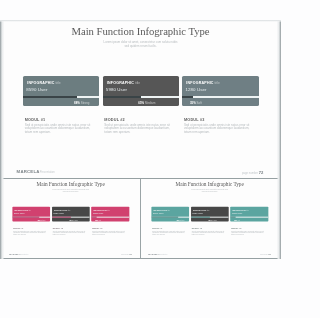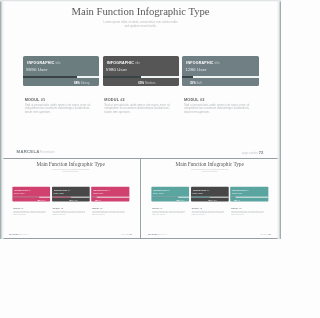--- a/index.html
+++ b/index.html
@@ -1,18 +1,18 @@
 <!DOCTYPE html>
 <html><head>
 <meta charset="utf-8">
 <style>
   * { box-sizing:border-box; margin:0; padding:0; }
   html,body { width:281px; height:318px; overflow:hidden; background:#fdfdfe;
     font-family:"Liberation Sans", sans-serif; }
-  .page { position:relative; width:281px; height:239px; background:#22c55e; overflow:hidden; }
+  .page { position:relative; width:281px; height:239px; background:#22c55e; overflow:hidden;margin-top:20px; }
 
   
   .slide { position:relative; width:281px; height:159px; background:#fdfdfd;
            transform-origin:0 0; }
   .slide-title { position:absolute; left:0; top:5.2px; width:281px; text-align:center;
      font-family:"Liberation Serif", serif; font-size:10.7px; color:#5a5a5a; letter-spacing:-0.05px; }
   .slide-sub { position:absolute; left:0; top:20.0px; width:281px; text-align:center;
      font-size:2.9px; color:#b7bcbf; line-height:4.1px; }
 
   .panels { position:absolute; left:23.2px; top:56px; width:235.4px; height:29.8px;

